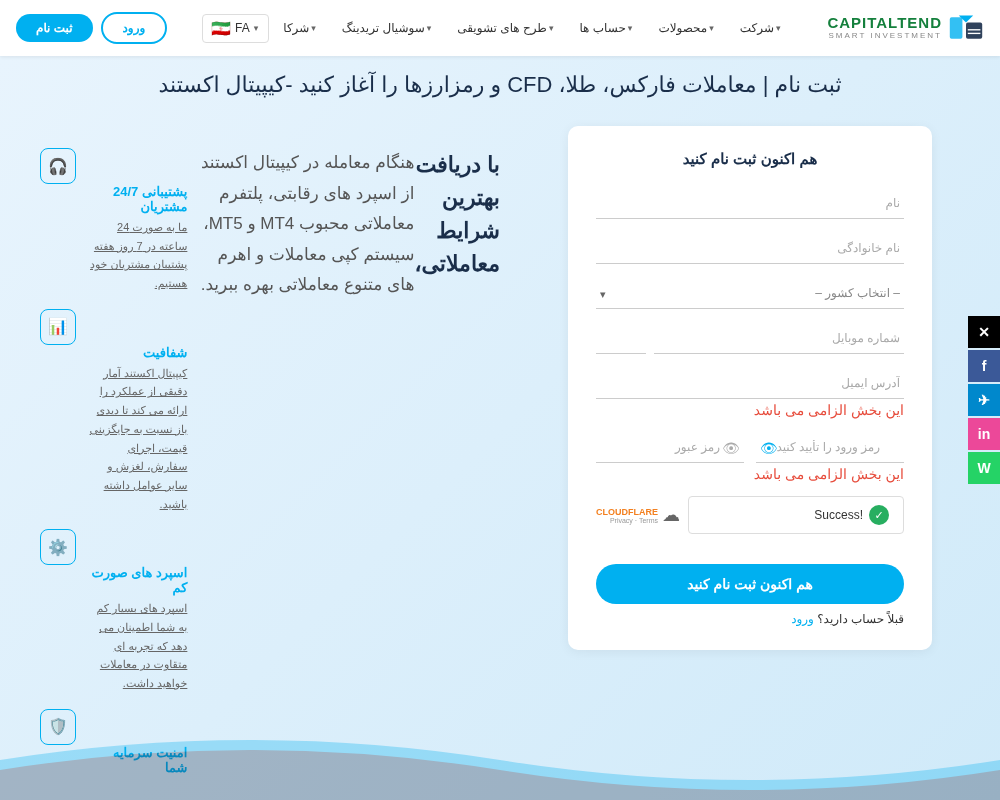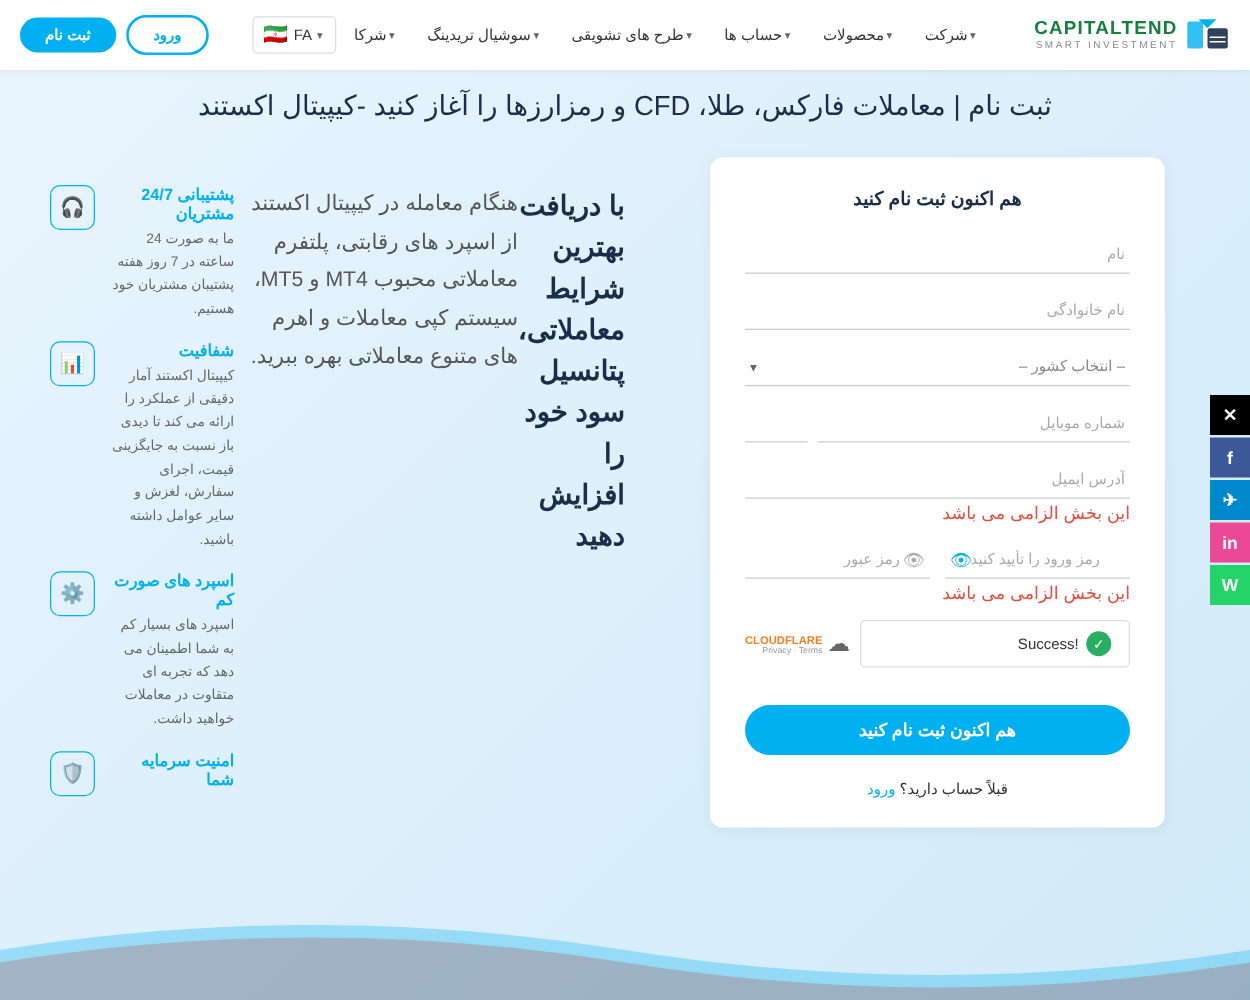--- a/index.html
+++ b/index.html
@@ -347,22 +347,21 @@
       border: none;
       border-radius: 25px;
       font-size: 14px;
       font-weight: 700;
       cursor: pointer;
       margin-top: 16px;
       direction: rtl;
     }
 
     .login-link-row {
-      text-align: center;
-      margin-top: 20px;
+      margin-top: 8px;
       font-size: 12px;
     }
     .login-link {
       color: #00b0f0;
       cursor: pointer;
       text-decoration: none;
     }
 
     
     .info-section {
@@ -395,31 +394,33 @@
     }
     .feature-item {
       display: flex;
       align-items: flex-start;
       gap: 12px;
       direction: rtl;
     }
     .feature-text {
       flex: 1;
       text-align: right;
+      margin-top: 36px;
     }
     .feature-title {
       font-size: 13px;
       font-weight: 700;
       color: #00b0f0;
       margin-bottom: 4px;
     }
     .feature-desc {
       font-size: 11px;
       color: #666;
       line-height: 1.7;
+      text-decoration: underline;
     }
     .feature-icon-wrap {
       width: 36px;
       height: 36px;
       border: 1.5px solid #00b0f0;
       border-radius: 8px;
       display: flex;
       align-items: center;
       justify-content: center;
       color: #00b0f0;
@@ -617,21 +618,20 @@
       <div class="login-link-row">
         <span>قبلاً حساب دارید؟</span>
         <a class="login-link">ورود</a>
       </div>
     </div>
   </div>
 
   <div class="info-section">
     <div class="info-heading">
       <div>با دریافت بهترین شرایط معاملاتی،</div>
-      <div>پتانسیل سود خود را افزایش دهید</div>
     </div>
     <p class="info-desc">هنگام معامله در کیپیتال اکستند از اسپرد های رقابتی، پلتفرم معاملاتی محبوب MT4 و MT5، سیستم کپی معاملات و اهرم های متنوع معاملاتی بهره ببرید.</p>
 
     <div class="feature-list">
 
       <div class="feature-item">
         <div class="feature-text">
           <div class="feature-title">پشتیبانی 24/7 مشتریان</div>
           <div class="feature-desc">ما به صورت 24 ساعته در 7 روز هفته پشتیبان مشتریان خود هستیم.</div>
         </div>

